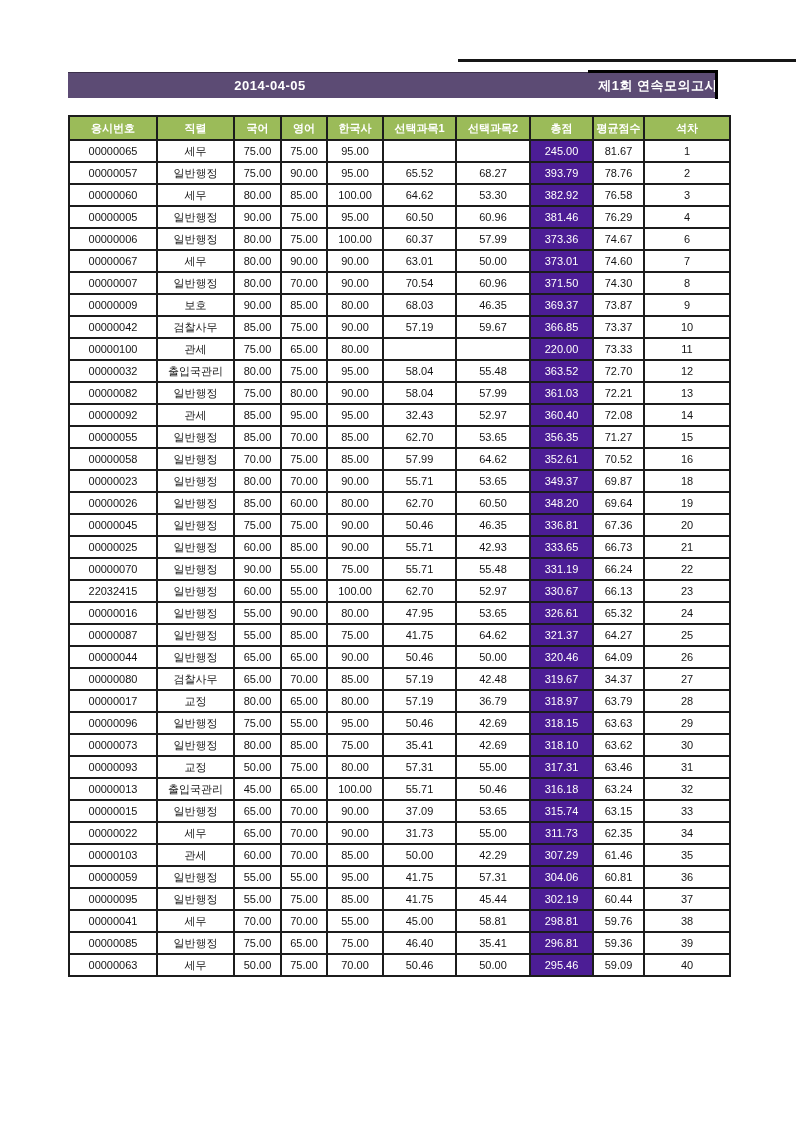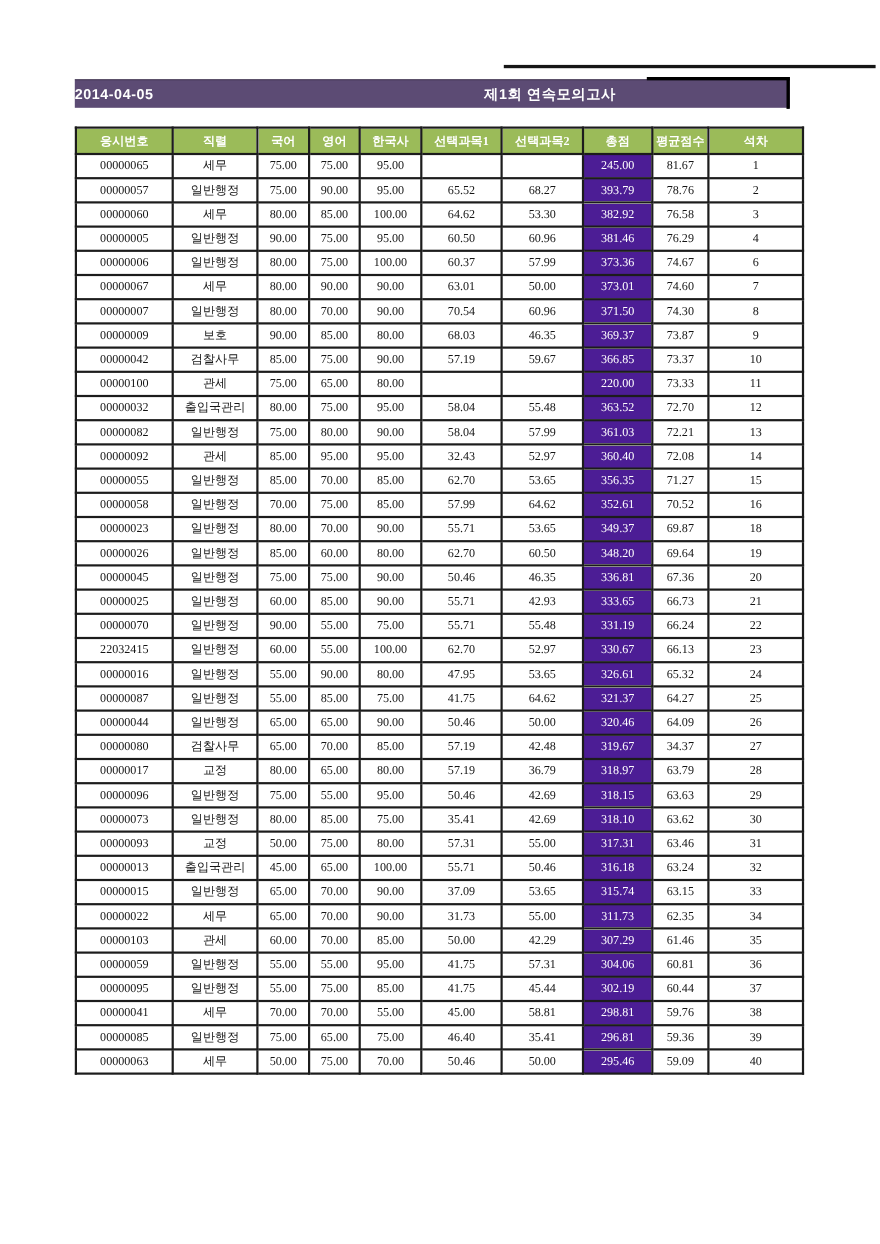--- a/index.html
+++ b/index.html
@@ -9,33 +9,33 @@
   }
   .top-line{
     position:absolute;left:458px;top:59px;width:338px;height:3px;background:#161616;
   }
   .title-bar{
     position:absolute;left:68px;top:72px;width:650px;height:25px;
     background:#5C4B74;border-top:1px solid rgba(0,0,0,0.35);
   }
   .t-date{
     position:absolute;left:0;top:0;width:404px;height:25px;line-height:25px;
-    color:#ffffff;font-weight:bold;font-size:13px;letter-spacing:.5px;
+    text-align:center;color:#ffffff;font-weight:bold;font-size:13px;letter-spacing:.5px;
   }
   .t-title{
     position:absolute;left:214px;right:0;top:0;height:14px;line-height:25px;
-    text-align:center;color:#ffffff;font-weight:bold;font-size:13px;letter-spacing:.5px;
+    text-align:right;color:#ffffff;font-weight:bold;font-size:13px;letter-spacing:.5px;
   }
   .t-accent{
     position:absolute;left:520px;top:-3px;width:130px;height:29px;
     border-top:3px solid #000;border-right:3px solid #000;box-sizing:border-box;
   }
   table.score-table{
     position:absolute;left:68px;top:115px;width:661px;
-    border-collapse:collapse;table-layout:fixed;font-family:Liberation Serif, serif;
+    border-collapse:collapse;table-layout:fixed;
   }
   table.score-table th{
     background:#9BBB59;color:#ffffff;font-weight:bold;font-size:11px;
     height:22px;border:2px solid #1c1c1c;padding:0;text-align:center;
     overflow:hidden;white-space:nowrap;
   }
   table.score-table td{
     font-size:11px;color:#141414;height:20px;line-height:20px;
     border:2px solid #1c1c1c;padding:0;text-align:center;background:#ffffff;
     overflow:hidden;white-space:nowrap;

